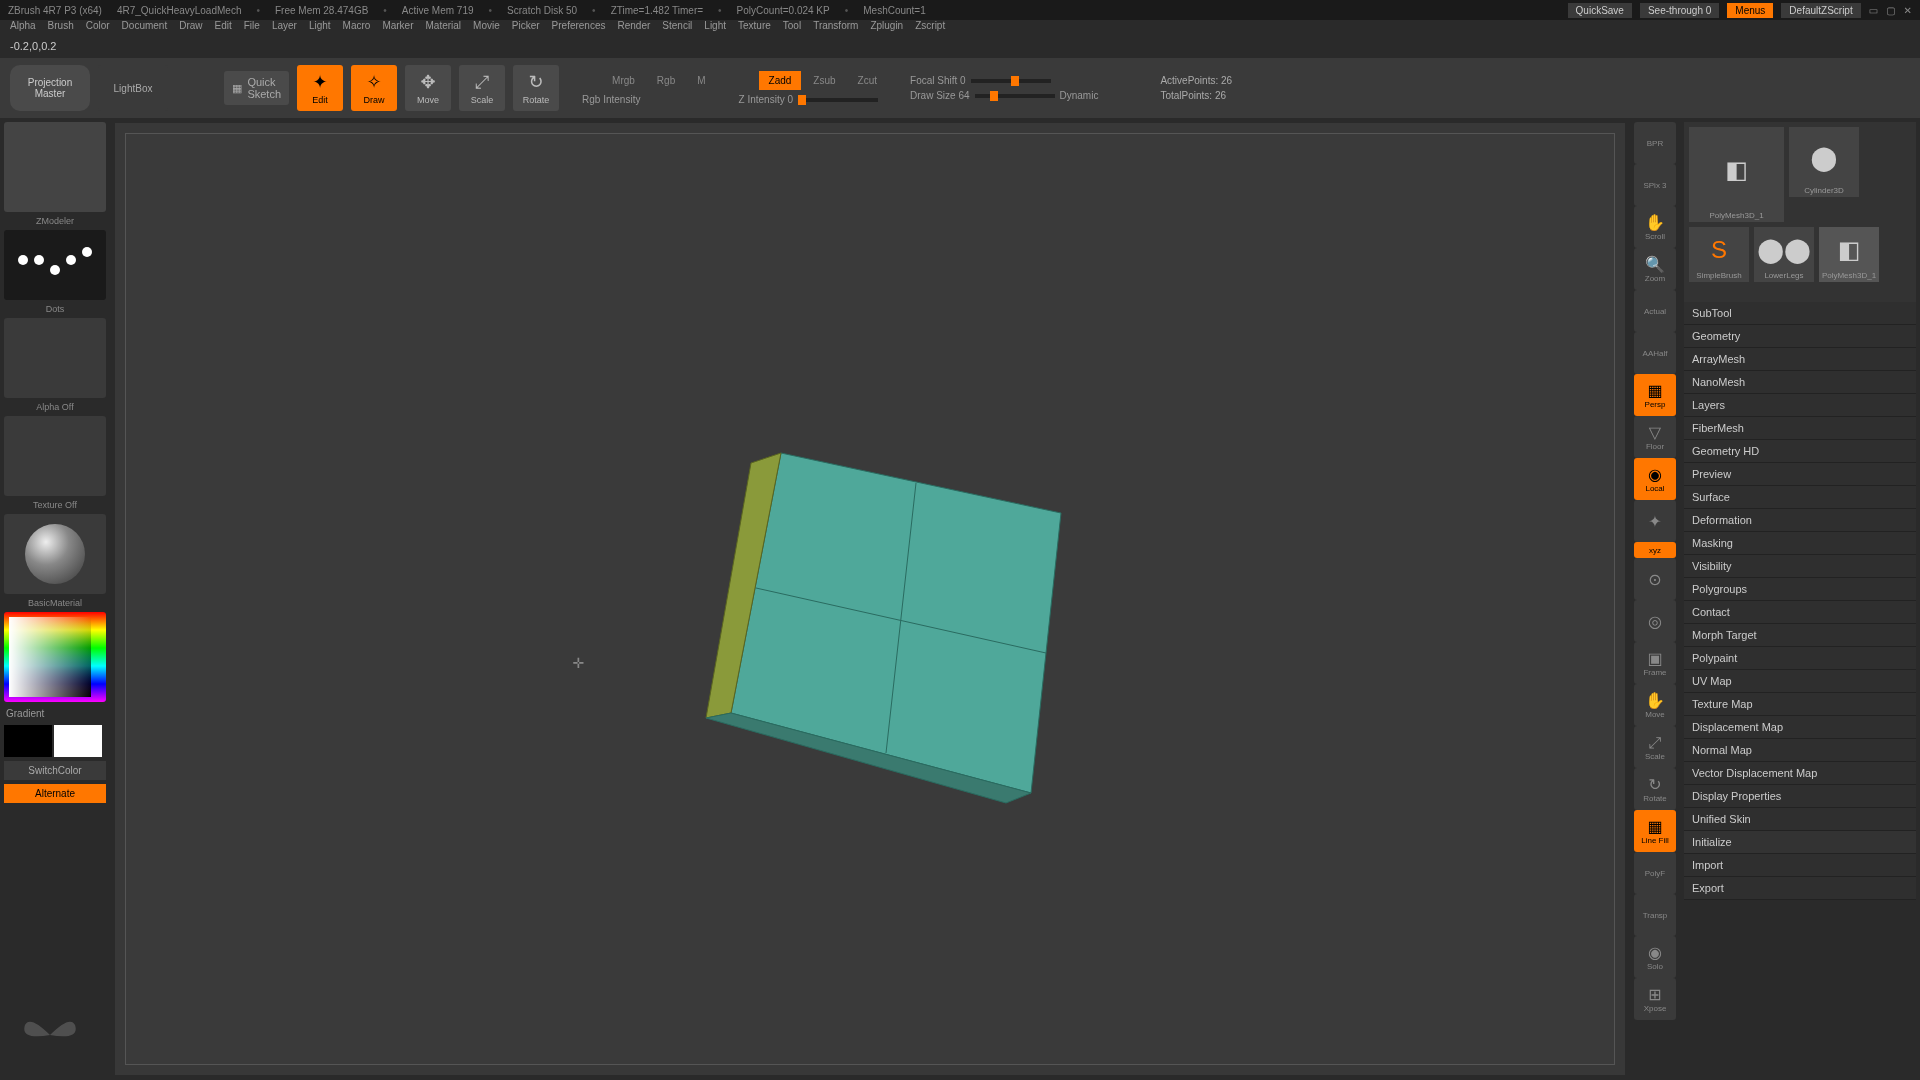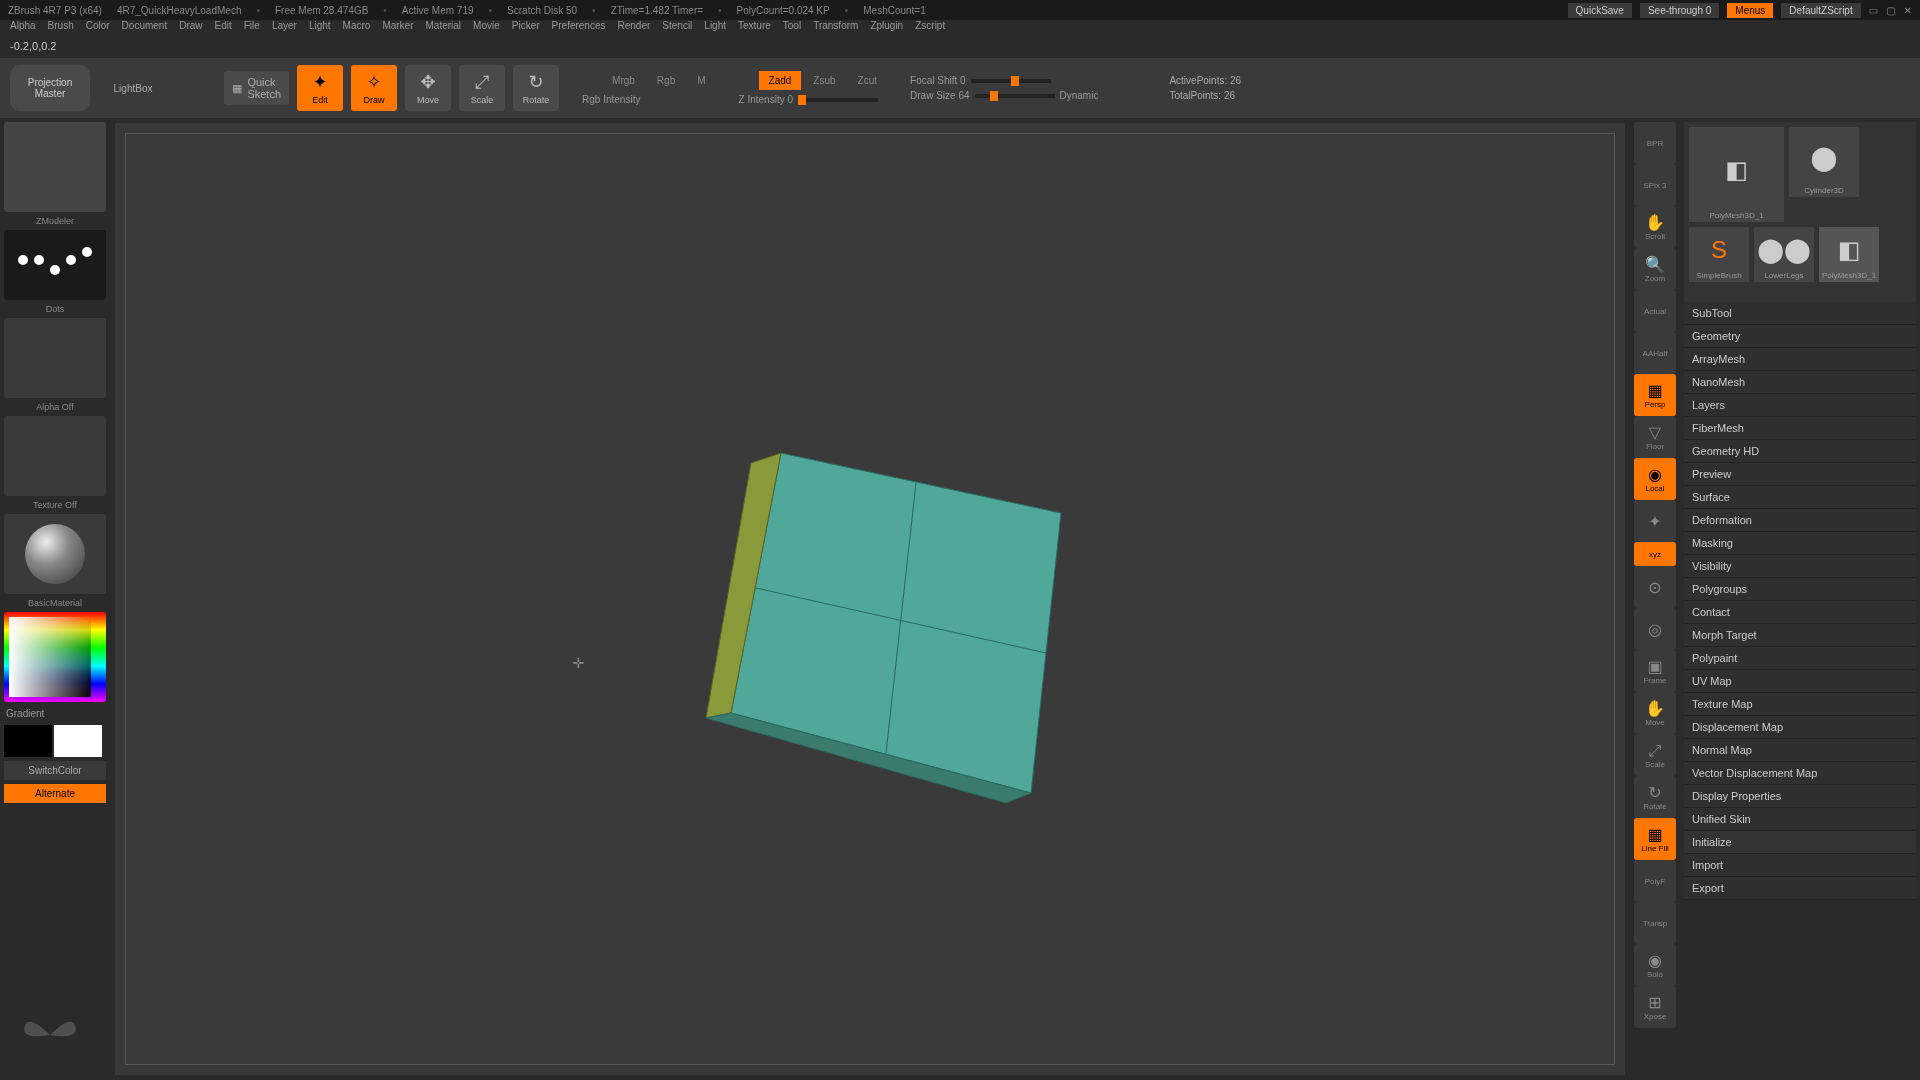--- a/index.html
+++ b/index.html
@@ -18,21 +18,21 @@
 .shelf-btn.active{background:#ff7700;color:#000}
 .shelf-btn .icon{font-size:18px;margin-bottom:2px}
 .quicksketch{background:#4a4a4a;padding:5px 8px;display:flex;align-items:center;gap:5px;border-radius:3px}
 .mode-group{display:flex;gap:2px;margin-left:20px}
 .mode-btn{padding:4px 10px;background:#3a3a3a;color:#888;font-size:10px;cursor:pointer}
 .mode-btn.active{background:#ff7700;color:#000}
 .slider-group{display:flex;flex-direction:column;gap:4px;margin-left:15px}
 .slider-row{display:flex;align-items:center;gap:5px;font-size:10px;color:#999}
 .slider{width:80px;height:4px;background:#222;position:relative}
 .slider .thumb{position:absolute;width:8px;height:10px;background:#ff7700;top:-3px}
-.info-text{font-size:10px;color:#aaa;margin-left:33px}
+.info-text{font-size:10px;color:#aaa;margin-left:24px}
 .main{display:flex;height:calc(100% - 118px)}
 .leftpanel{width:110px;background:#2a2a2a;padding:4px;display:flex;flex-direction:column;gap:4px}
 .leftbtn{background:#3a3a3a;border-radius:3px;display:flex;flex-direction:column;align-items:center;justify-content:center;font-size:9px;color:#888;padding:4px}
 .brush-preview{height:90px;background:#444}
 .stroke-preview{height:70px;background:#1a1a1a;display:flex;align-items:center;justify-content:center}
 .dots{display:flex;gap:6px}
 .dot{width:10px;height:10px;border-radius:50%;background:#fff}
 .alpha-preview{height:80px;background:#3a3a3a}
 .texture-preview{height:80px;background:#3a3a3a}
 .material-preview{height:80px;background:#3a3a3a;display:flex;align-items:center;justify-content:center}
@@ -283,21 +283,21 @@
         <span class="ricon">▽</span>
         <span>Floor</span>
       </div>
     <div class="rbtn active">
         <span class="ricon">◉</span>
         <span>Local</span>
       </div>
     <div class="rbtn">
         <span class="ricon">✦</span>
       </div>
-    <div class="rbtn active" style="height:24px">
+    <div class="rbtn active" style="height:16px">
         <span>xyz</span>
       </div>
     <div class="rbtn">
         <span class="ricon">⊙</span>
       </div>
     <div class="rbtn">
         <span class="ricon">◎</span>
       </div>
     <div class="rbtn">
         <span class="ricon">▣</span>

